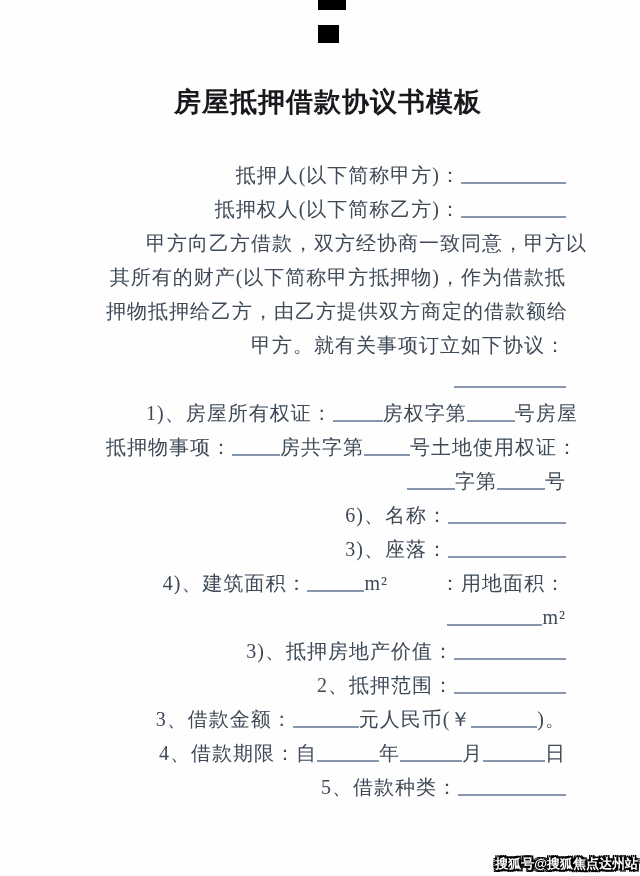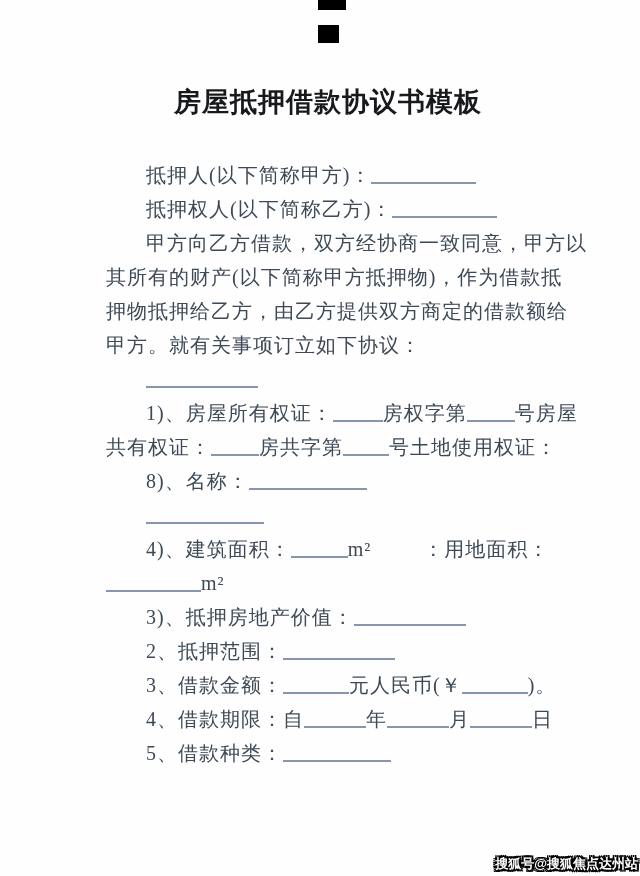--- a/index.html
+++ b/index.html
@@ -29,20 +29,21 @@
     left:106px;top:158px;
     width:460px;
     font-size:20px;
     letter-spacing:1px;
     color:#3d4956;
   }
   .line{
     height:34px;
     line-height:34px;
     white-space:nowrap;
+    text-align:right;
   }
   .line.indent{padding-left:40px;}
   .blank{
     display:inline-block;
     height:0;
     border-bottom:2px solid #8596ad;
     vertical-align:-2px;
   }
   .gap{display:inline-block;height:0;}
   .watermark{
@@ -71,23 +72,24 @@
 
   <div class="doc-body">
       <div class="line indent"><span class="t">抵押人(以下简称甲方)：</span><span class="blank" style="width: 105px;"></span></div>
       <div class="line indent"><span class="t">抵押权人(以下简称乙方)：</span><span class="blank" style="width: 105px;"></span></div>
       <div class="line indent"><span class="t">甲方向乙方借款，双方经协商一致同意，甲方以</span></div>
       <div class="line"><span class="t">其所有的财产(以下简称甲方抵押物)，作为借款抵</span></div>
       <div class="line"><span class="t">押物抵押给乙方，由乙方提供双方商定的借款额给</span></div>
       <div class="line"><span class="t">甲方。就有关事项订立如下协议：</span></div>
       <div class="line indent"><span class="blank" style="width: 112px;"></span></div>
       <div class="line indent"><span class="t">1)、房屋所有权证：</span><span class="blank" style="width: 50px;"></span><span class="t">房权字第</span><span class="blank" style="width: 48px;"></span><span class="t">号房屋</span></div>
-      <div class="line"><span class="t">共有权证：</span><span class="blank" style="width: 48px;"></span><span class="t">房共字第</span><span class="blank" style="width: 46px;"></span><span class="t">号土地使用权证：</span></div>
-      <div class="line indent"><span class="t">8)、名称：</span><span class="blank" style="width: 118px;"></span></div>
-      <div class="line indent"><span class="blank" style="width: 118px;"></span></div>
+      <div class="line"><span class="t">抵押物事项：</span><span class="blank" style="width: 48px;"></span><span class="t">房共字第</span><span class="blank" style="width: 46px;"></span><span class="t">号土地使用权证：</span></div>
+      <div class="line"><span class="blank" style="width: 48px;"></span><span class="t">字第</span><span class="blank" style="width: 48px;"></span><span class="t">号</span></div>
+      <div class="line indent"><span class="t">6)、名称：</span><span class="blank" style="width: 118px;"></span></div>
+      <div class="line indent"><span class="t">3)、座落：</span><span class="blank" style="width: 118px;"></span></div>
       <div class="line indent"><span class="t">4)、建筑面积：</span><span class="blank" style="width: 57px;"></span><span class="t">m²</span><span class="gap" style="width: 52px;"></span><span class="t">：用地面积：</span></div>
       <div class="line"><span class="blank" style="width: 95px;"></span><span class="t">m²</span></div>
       <div class="line indent"><span class="t">3)、抵押房地产价值：</span><span class="blank" style="width: 112px;"></span></div>
       <div class="line indent"><span class="t">2、抵押范围：</span><span class="blank" style="width: 112px;"></span></div>
       <div class="line indent"><span class="t">3、借款金额：</span><span class="blank" style="width: 66px;"></span><span class="t">元人民币(￥</span><span class="blank" style="width: 66px;"></span><span class="t">)。</span></div>
       <div class="line indent"><span class="t">4、借款期限：自</span><span class="blank" style="width: 62px;"></span><span class="t">年</span><span class="blank" style="width: 62px;"></span><span class="t">月</span><span class="blank" style="width: 62px;"></span><span class="t">日</span></div>
       <div class="line indent"><span class="t">5、借款种类：</span><span class="blank" style="width: 108px;"></span></div>
     </div>
 
   <div class="watermark">搜狐号@搜狐焦点达州站</div>

